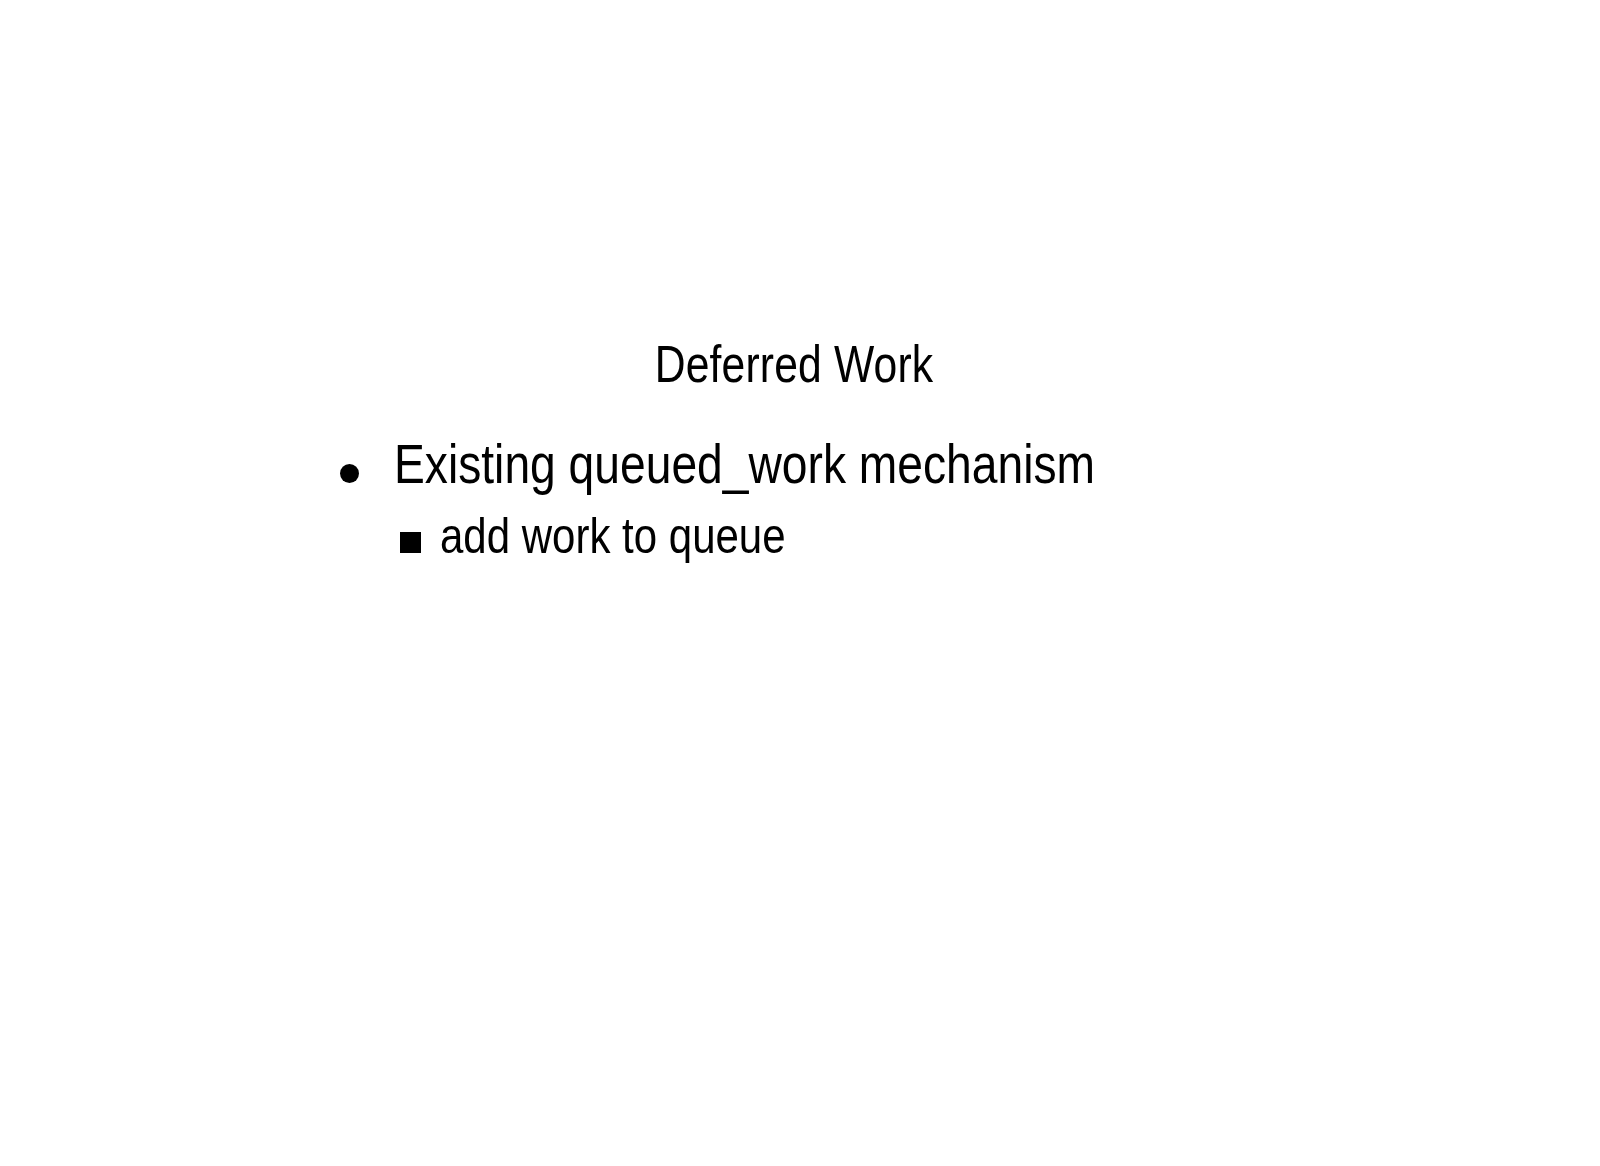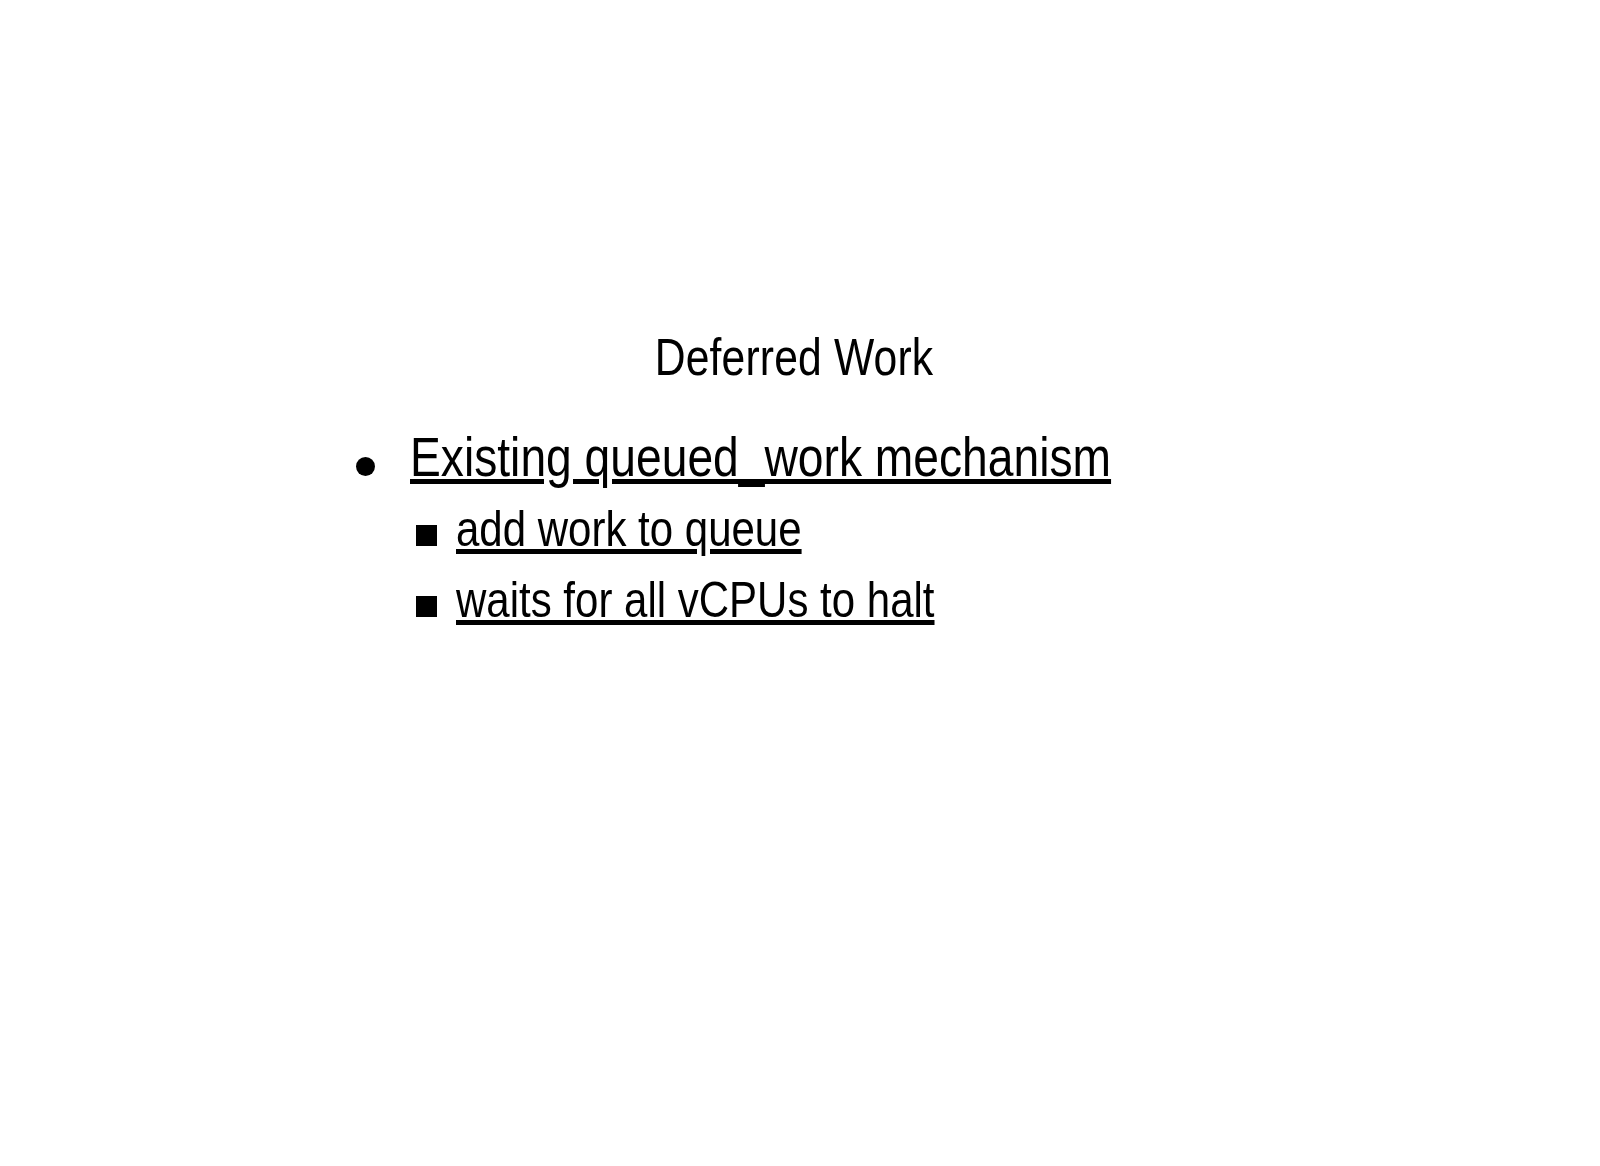--- a/index.html
+++ b/index.html
@@ -12,20 +12,21 @@
     font-family: "Liberation Sans", "DejaVu Sans", sans-serif;
     color: #000000;
   }
 
   .slide {
     position: relative;
     width: 1600px;
     height: 944px;
     background: #ffffff;
     overflow: hidden;
+    margin-top: 7px;
   }
 
   
   .slide-title {
     position: absolute;
     left: 0;
     top: 326px;
     width: 1588px;
     text-align: center;
     font-size: 52px;
@@ -34,24 +35,23 @@
     letter-spacing: 0.2px;
     color: #000000;
     transform: scaleX(0.82);
     transform-origin: center top;
     white-space: nowrap;
   }
 
   
   .body-list {
     position: absolute;
-    left: 344px;
+    left: 328px;
     top: 420px;
     width: 1100px;
-    text-decoration: underline;
   }
 
   .bullet-row {
     position: relative;
     display: flex;
     align-items: baseline;
     white-space: nowrap;
   }
 
   
@@ -150,22 +150,16 @@
 
     <div class="bullet-row level2">
       <span class="marker">
         <span class="sq"></span>
       </span>
       <span class="bullet-text">add work to queue</span>
     </div>
 
 
 
-    <div class="bullet-row level2">
-      <span class="marker">
-        <span class="sq"></span>
-      </span>
-      <span class="bullet-text">waits for all vCPUs to halt</span>
-    </div>
 
 
   </div>
 </div>
 
 </body></html>

